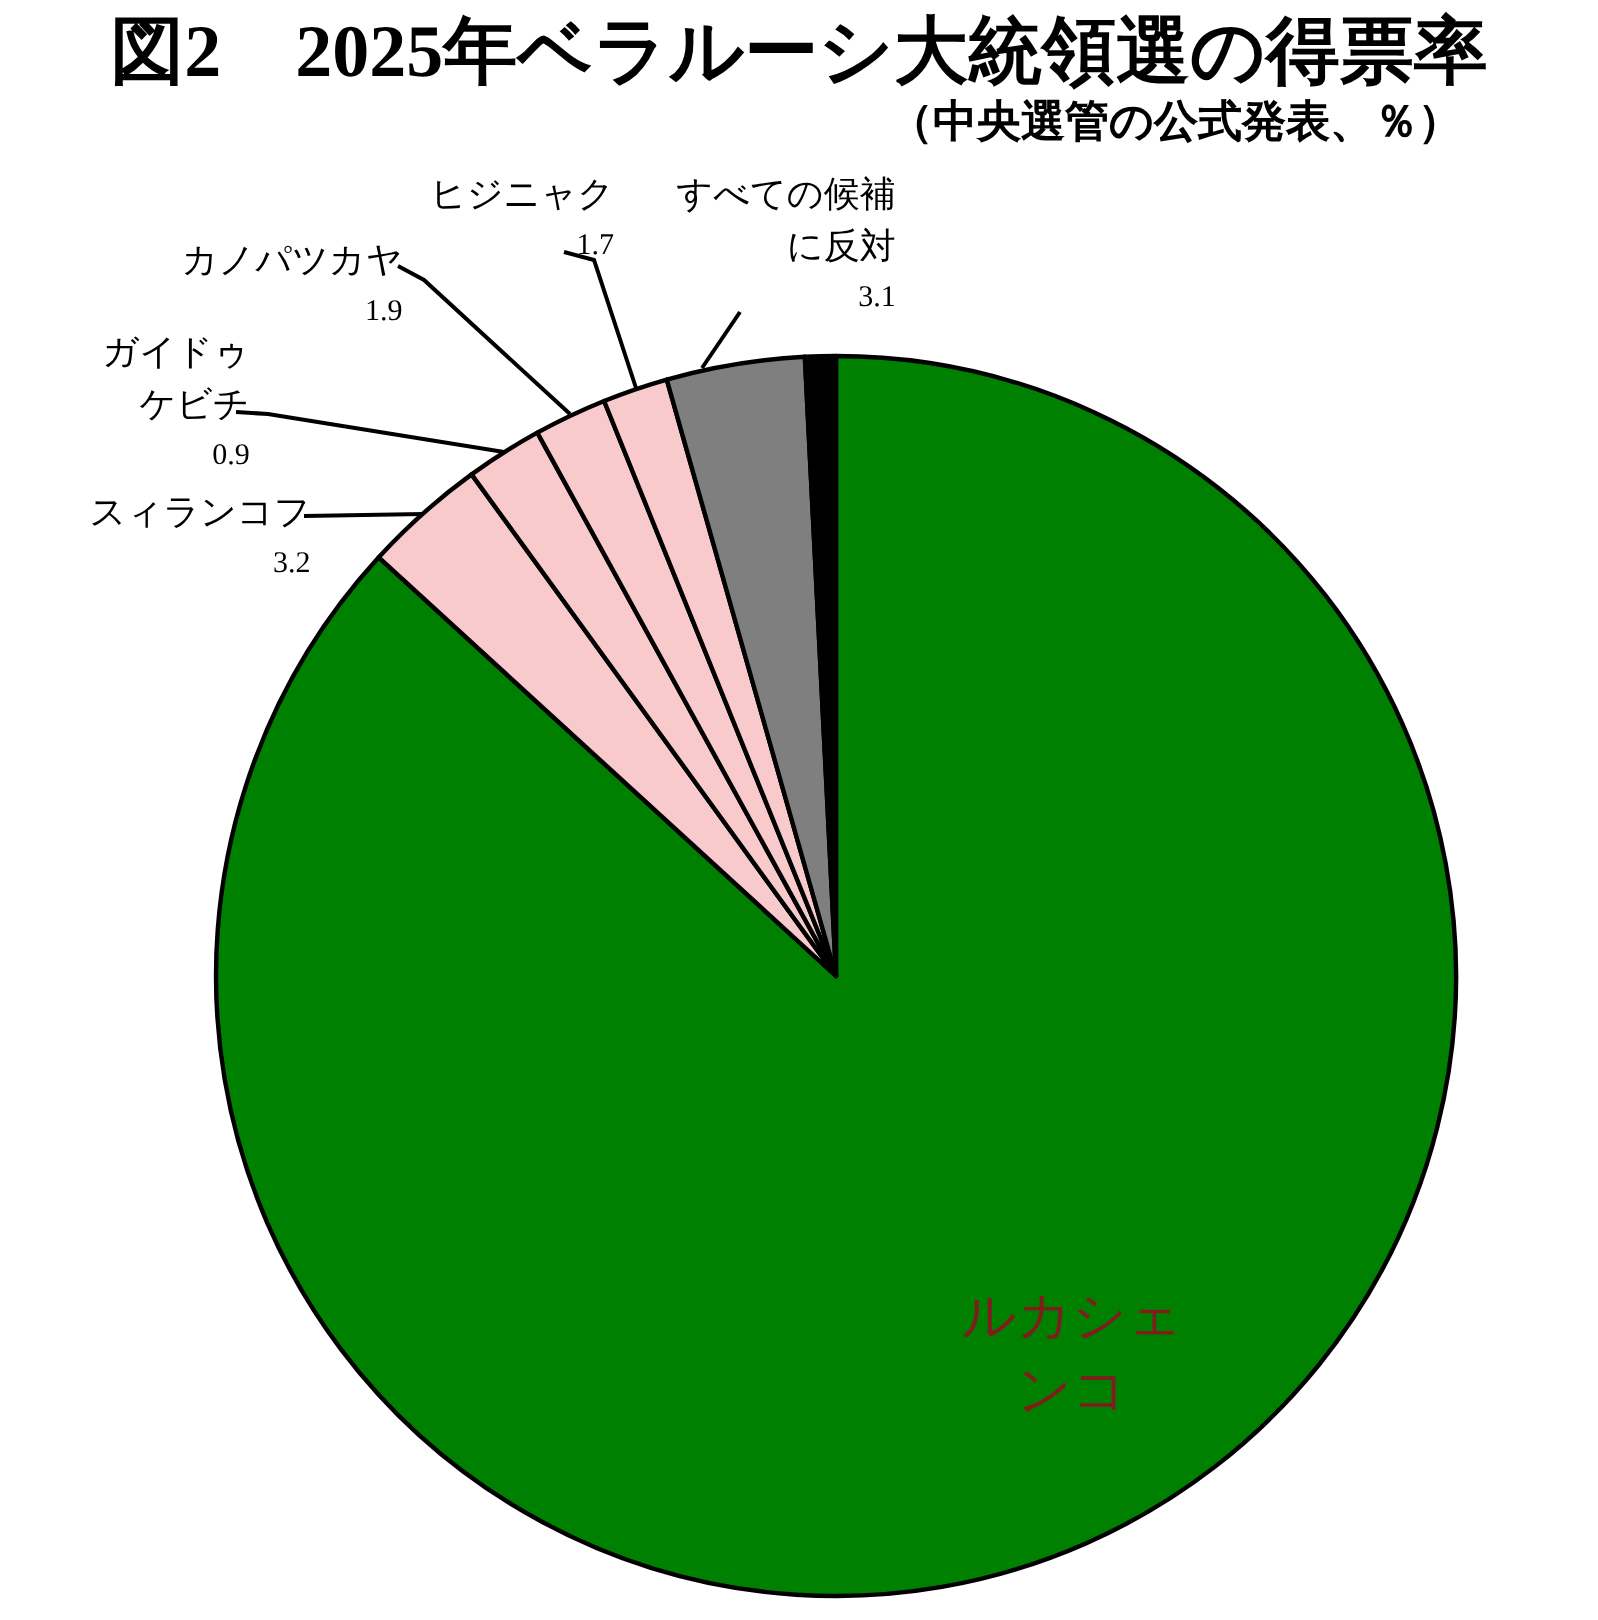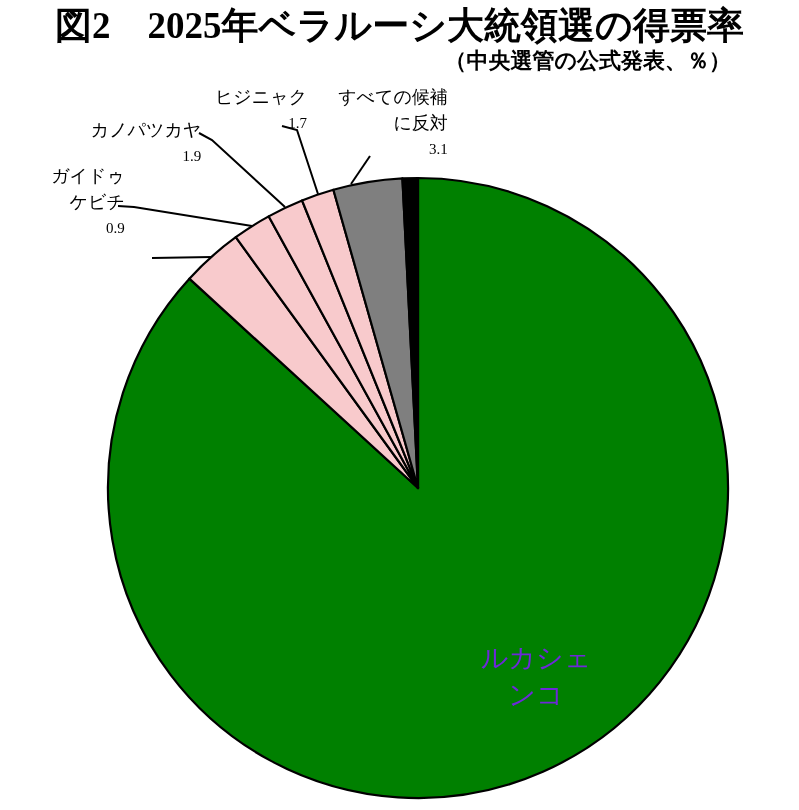--- a/index.html
+++ b/index.html
@@ -16,21 +16,21 @@
     font-size:22px;font-weight:bold;white-space:nowrap;margin-left:36px;
   }
   #pie-svg{position:absolute;left:0;top:0;}
   .plabel{
     position:absolute;transform:translateX(-50%);text-align:right;
     font-size:18px;line-height:26px;white-space:nowrap;
   }
   .plabel .pvalue{font-size:15px;}
   .inner-label{
     position:absolute;transform:translateX(-50%);text-align:center;
-    font-size:27px;line-height:37px;color:#6d28d9;white-space:nowrap;
+    font-size:27px;line-height:37px;color:#7f1d1d;white-space:nowrap;
   }
   .lbl-khizhnyak   { left:261px; top:84px;  }
   .lbl-against-all { left:393px; top:84px;  }
   .lbl-kanopatskaya{ left:146px; top:117px; }
   .lbl-gaidukevich { left:88px;  top:163px; }
   .lbl-syrankov    { left:100px; top:243px; }
   .lbl-lukashenko  { left:536px; top:640px; }
 </style>
 </head>
 <body>
@@ -74,19 +74,23 @@
     <div>カノパツカヤ</div>
     <div class="pvalue">1.9</div>
   </div>
 
   <div class="plabel lbl-gaidukevich">
     <div>ガイドゥ</div>
     <div>ケビチ</div>
     <div class="pvalue">0.9</div>
   </div>
 
+  <div class="plabel lbl-syrankov">
+    <div>スィランコフ</div>
+    <div class="pvalue">3.2</div>
+  </div>
 
   <div class="inner-label lbl-lukashenko">
     <div>ルカシェ</div>
     <div>ンコ</div>
   </div>
 
 </div>
 
 </body></html>

